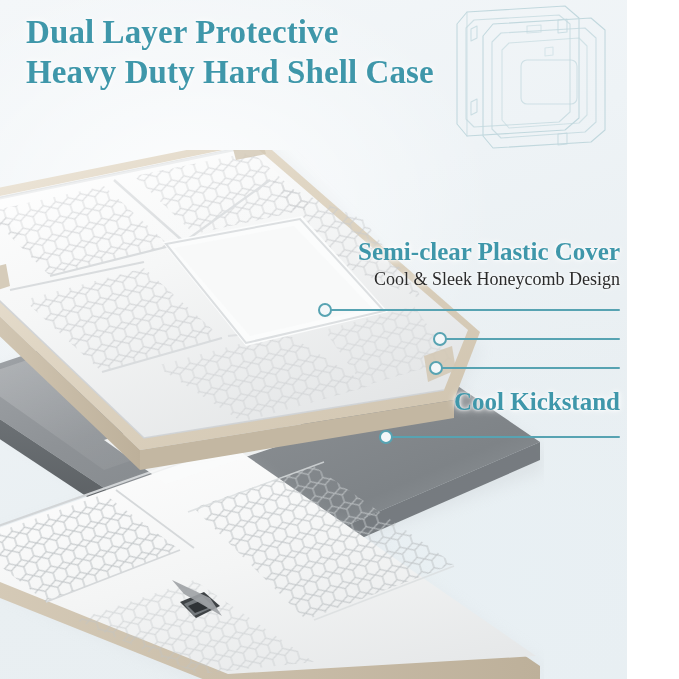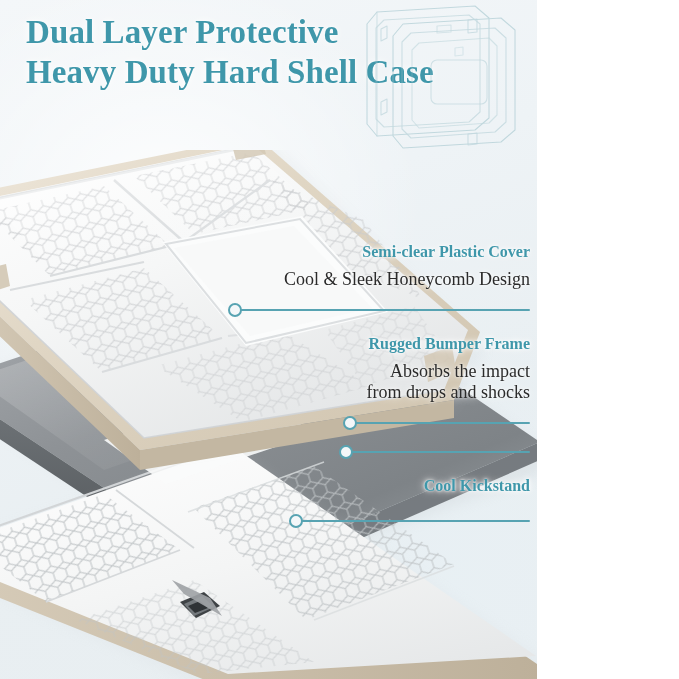--- a/index.html
+++ b/index.html
@@ -2,21 +2,21 @@
 <html><head>
 <meta charset="utf-8">
 <style>
   html, body {
     margin: 0;
     padding: 0;
     background: #ffffff;
   }
   #page {
     position: relative;
-    width: 537px;
+    width: 627px;
     height: 679px;
     overflow: hidden;
     font-family: "Liberation Serif", serif;
     background: linear-gradient(160deg, #f4f7f9 0%, #eef3f6 35%, #e9eff2 65%, #e8eef1 100%);
   }
 
   
   .bg-wash {
     position: absolute;
     inset: 0;
@@ -67,21 +67,21 @@
     position: absolute;
     right: 7px;
     top: 236px;
     width: 310px;
     text-align: right;
   }
   .feature { position: relative; }
   .f-title {
     color: #3f97aa;
     font-weight: bold;
-    font-size: 16px;
+    font-size: 25px;
     line-height: 31px;
     white-space: nowrap;
     text-shadow:
       0 0 9px rgba(255,255,255,0.98),
       0 0 4px rgba(255,255,255,0.95),
       0 0 2px rgba(255,255,255,0.9);
   }
   .f-sub {
     color: #2b2b2b;
     font-size: 18px;
@@ -307,27 +307,20 @@
       <div class="f-sub">
         <span class="sl">Cool &amp; Sleek Honeycomb Design</span>
       </div>
     </div>
 
     <div class="divider d1">
       <span class="rule"></span>
       <span class="dot"></span>
     </div>
 
-    <div class="feature">
-      <div class="f-title">Rugged Bumper Frame</div>
-      <div class="f-sub">
-        <span class="sl">Absorbs the impact</span>
-        <span class="sl">from drops and shocks</span>
-      </div>
-    </div>
 
     <div class="divider d2">
       <span class="rule"></span>
       <span class="dot"></span>
     </div>
 
 
     <div class="divider d3">
       <span class="rule"></span>
       <span class="dot"></span>

